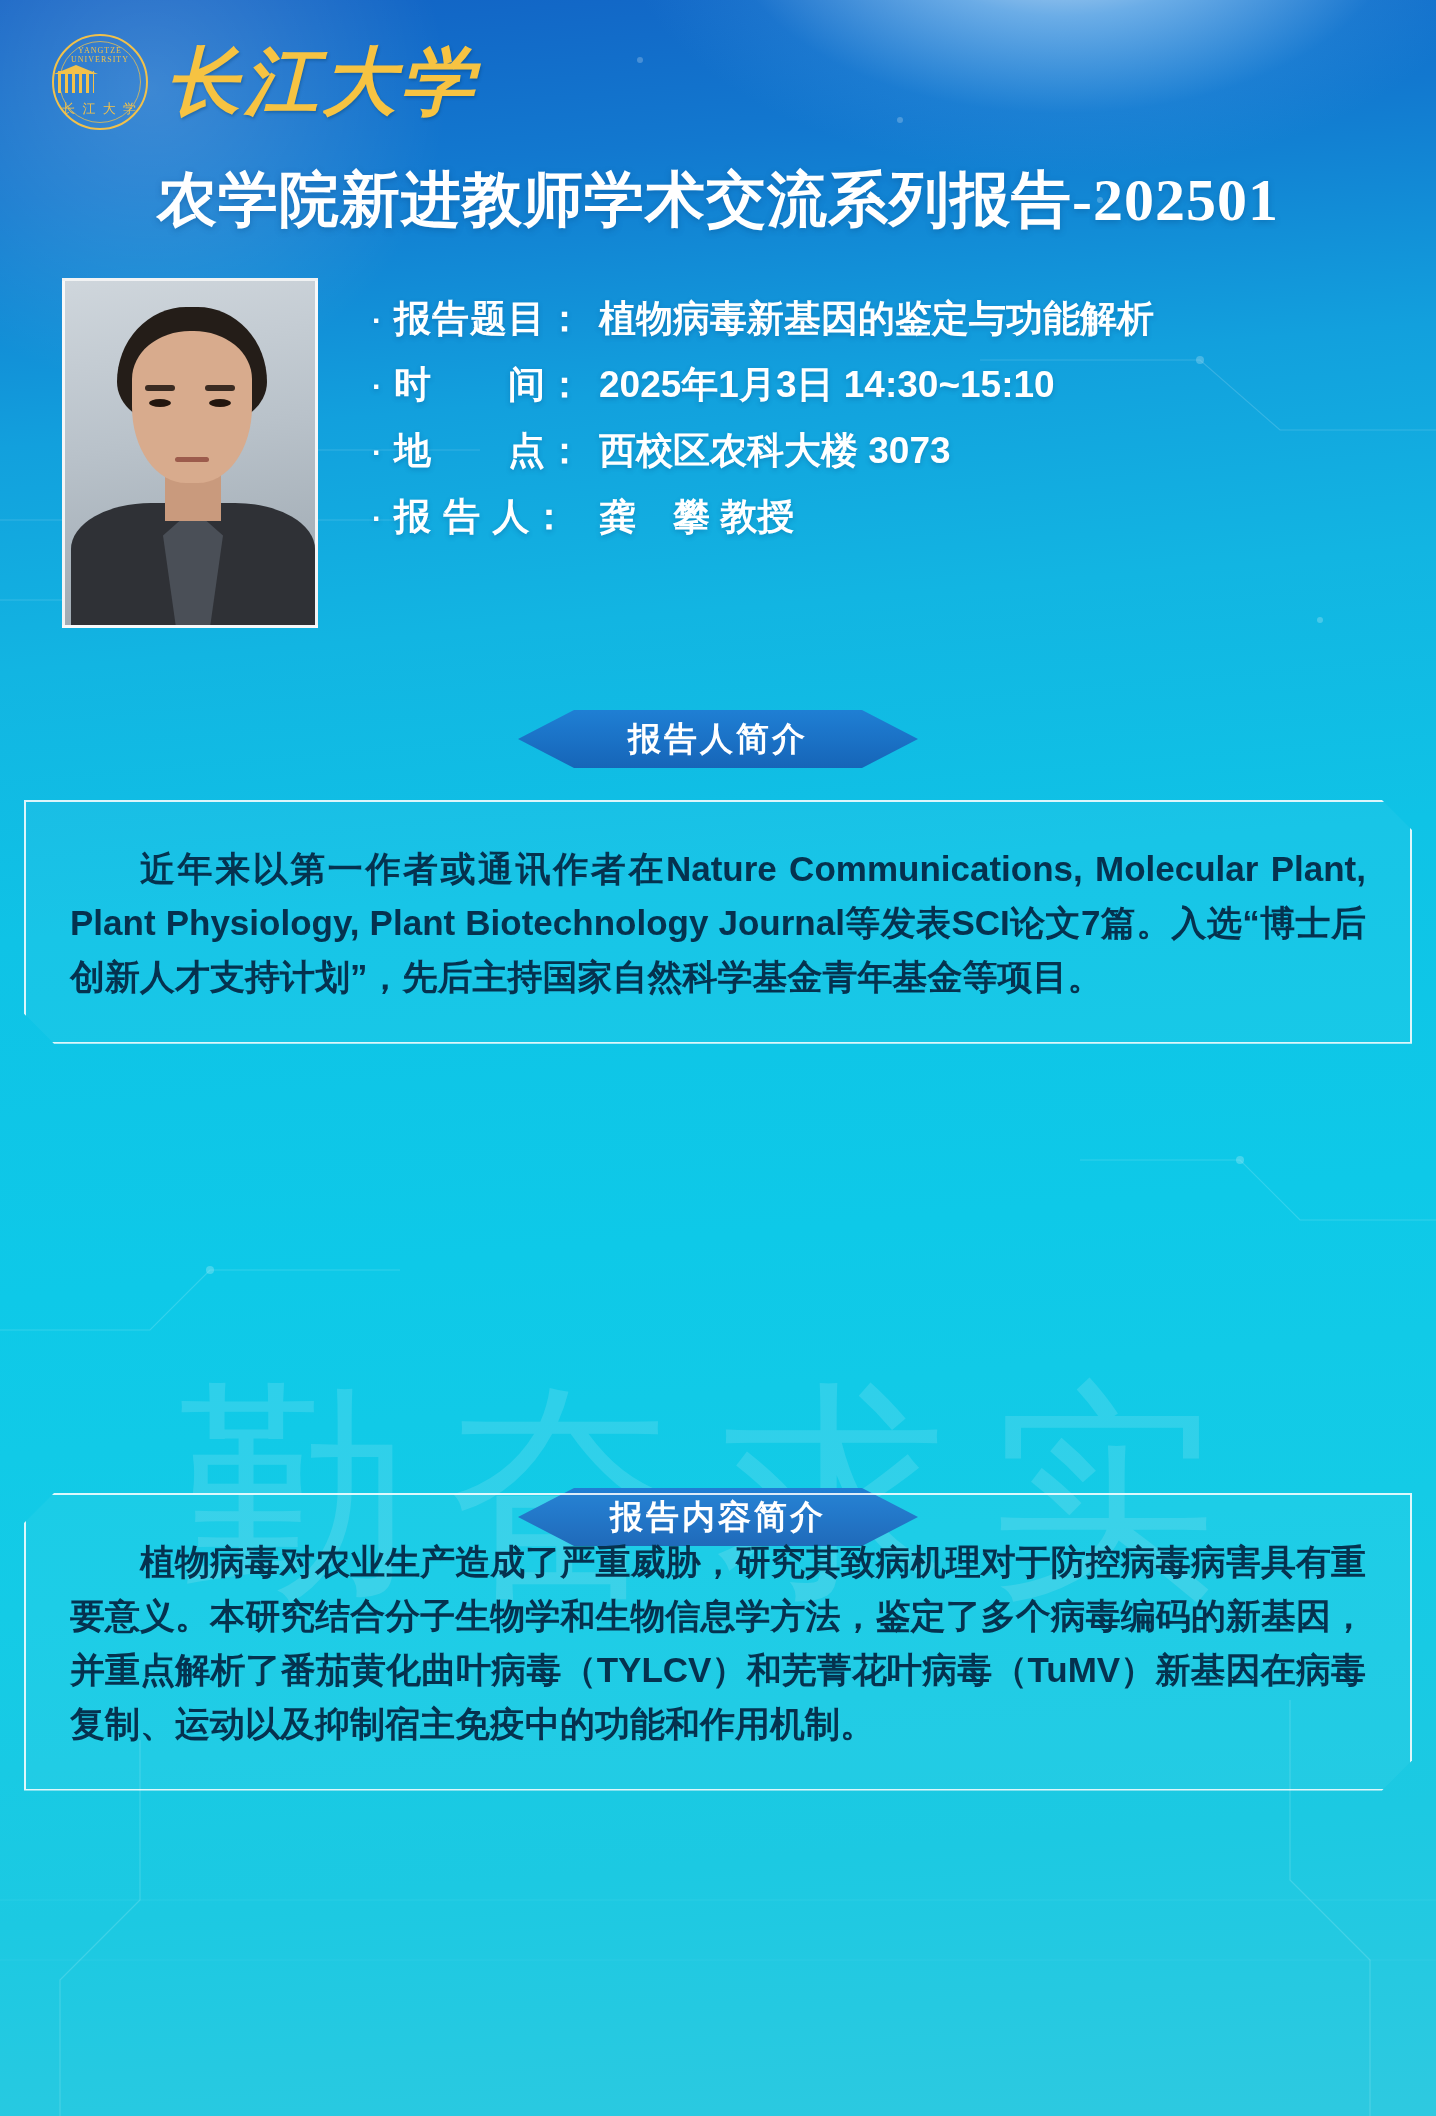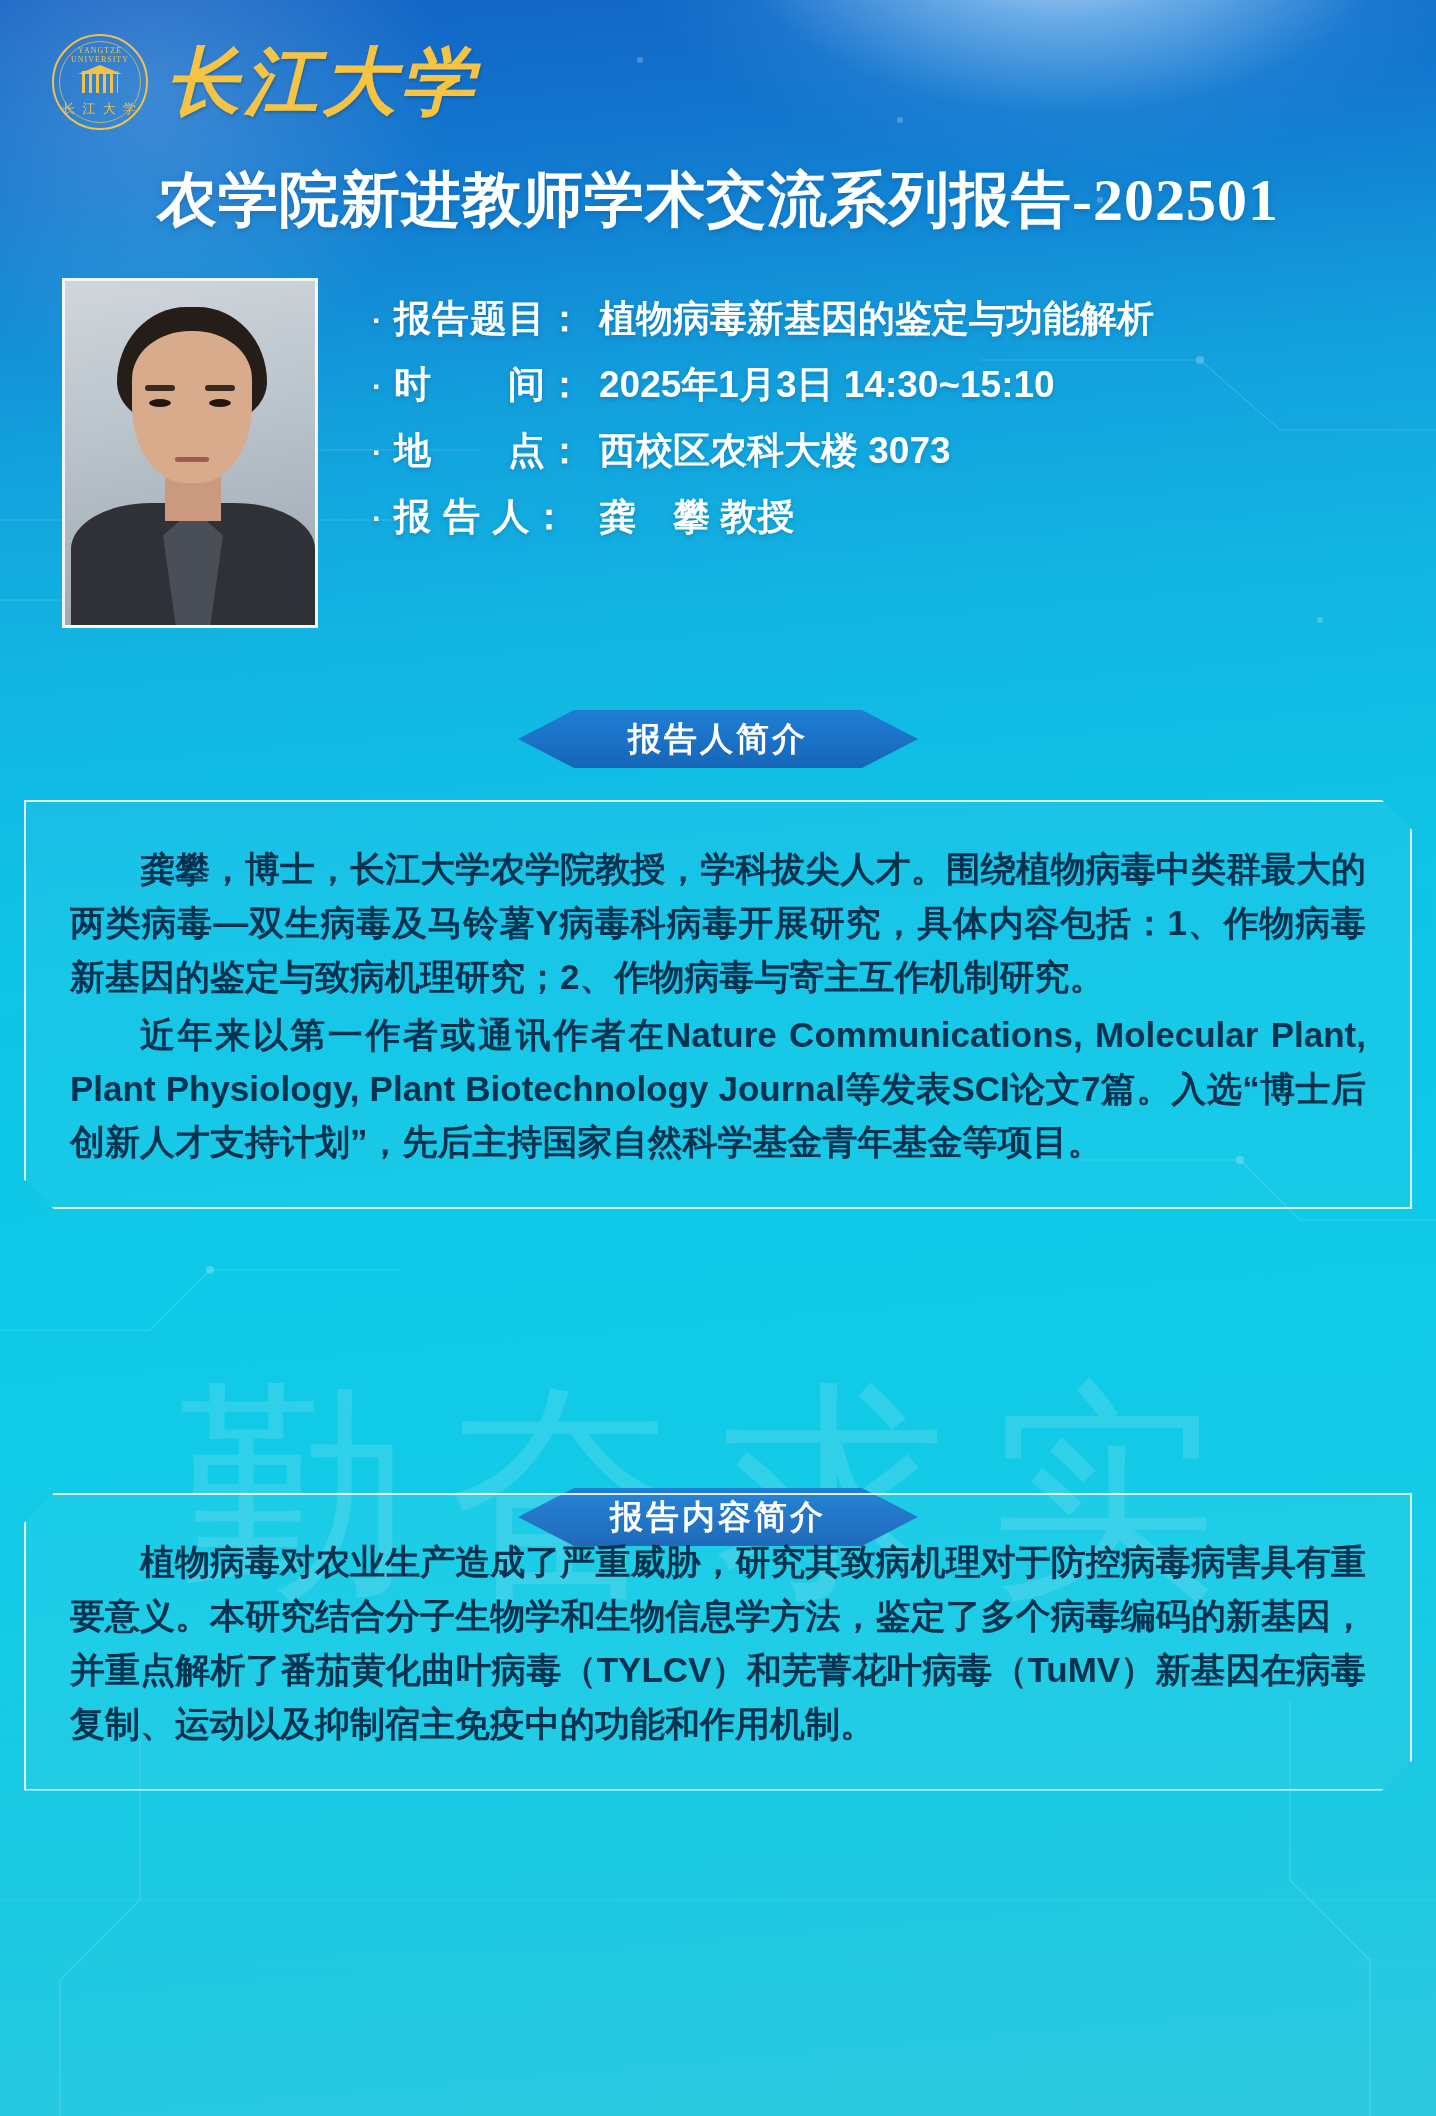--- a/index.html
+++ b/index.html
@@ -52,21 +52,20 @@
     gap: 18px;
   }
   .brand-seal {
     width: 96px;
     height: 96px;
     border-radius: 50%;
     border: 2px solid #f2c14a;
     position: relative;
     display: flex;
     align-items: center;
-    justify-content: center;
     box-sizing: border-box;
   }
   .brand-seal::before {
     content: "";
     position: absolute;
     inset: 5px;
     border-radius: 50%;
     border: 1px solid rgba(242,193,74,0.75);
   }
   .seal-building {
@@ -368,21 +367,20 @@
     <div class="info-row">
       <span class="bullet">·</span>
       <span class="info-label">报 告 人：</span>
       <span class="info-value">龚　攀 教授</span>
     </div>
   </div>
 
   <div class="ribbon" id="ribbon-speaker">报告人简介</div>
 
   <div class="panel speaker">
-    <p class="para">龚攀，博士，长江大学农学院教授，学科拔尖人才。围绕植物病毒中类群最大的两类病毒—双生病毒及马铃薯Y病毒科病毒开展研究，具体内容包括：1、作物病毒新基因的鉴定与致病机理研究；2、作物病毒与寄主互作机制研究。</p>
     <p class="para">近年来以第一作者或通讯作者在Nature Communications, Molecular Plant, Plant Physiology, Plant Biotechnology Journal等发表SCI论文7篇。入选“博士后创新人才支持计划”，先后主持国家自然科学基金青年基金等项目。</p>
   </div>
 
   <div class="ribbon" id="ribbon-content">报告内容简介</div>
 
   <div class="panel content">
     <p class="para">植物病毒对农业生产造成了严重威胁，研究其致病机理对于防控病毒病害具有重要意义。本研究结合分子生物学和生物信息学方法，鉴定了多个病毒编码的新基因，并重点解析了番茄黄化曲叶病毒（TYLCV）和芜菁花叶病毒（TuMV）新基因在病毒复制、运动以及抑制宿主免疫中的功能和作用机制。</p>
   </div>
 
 </div>

